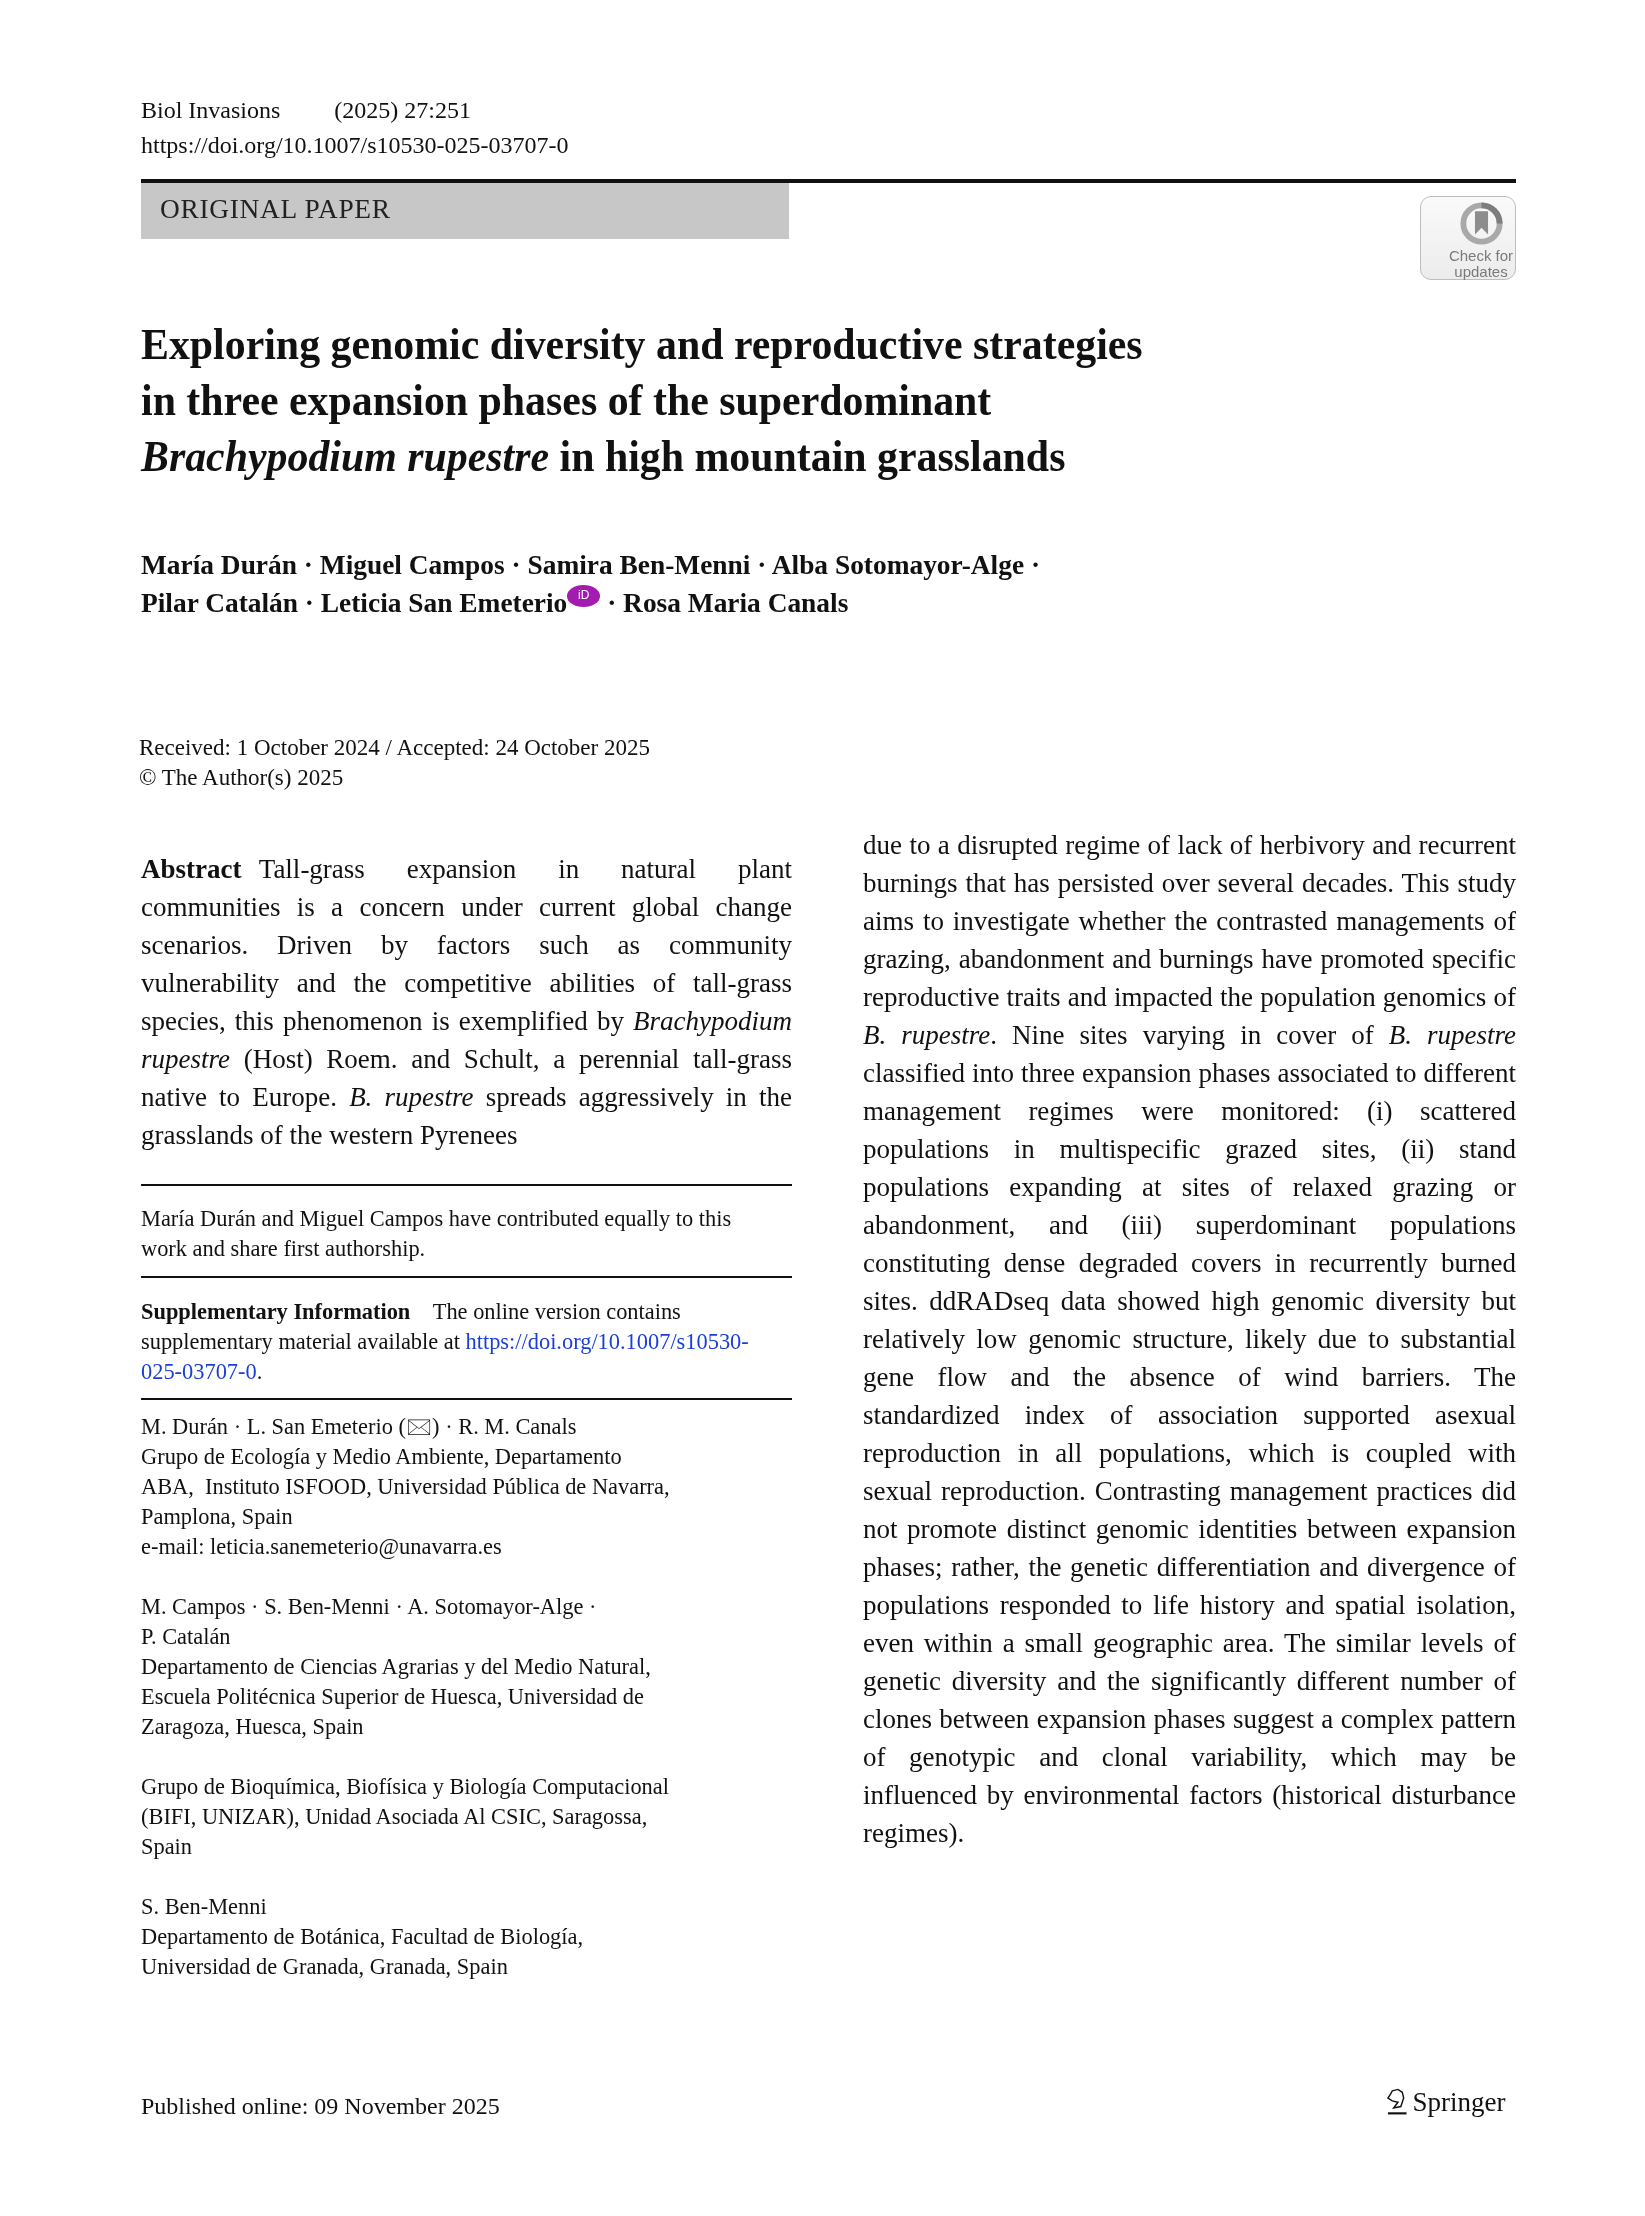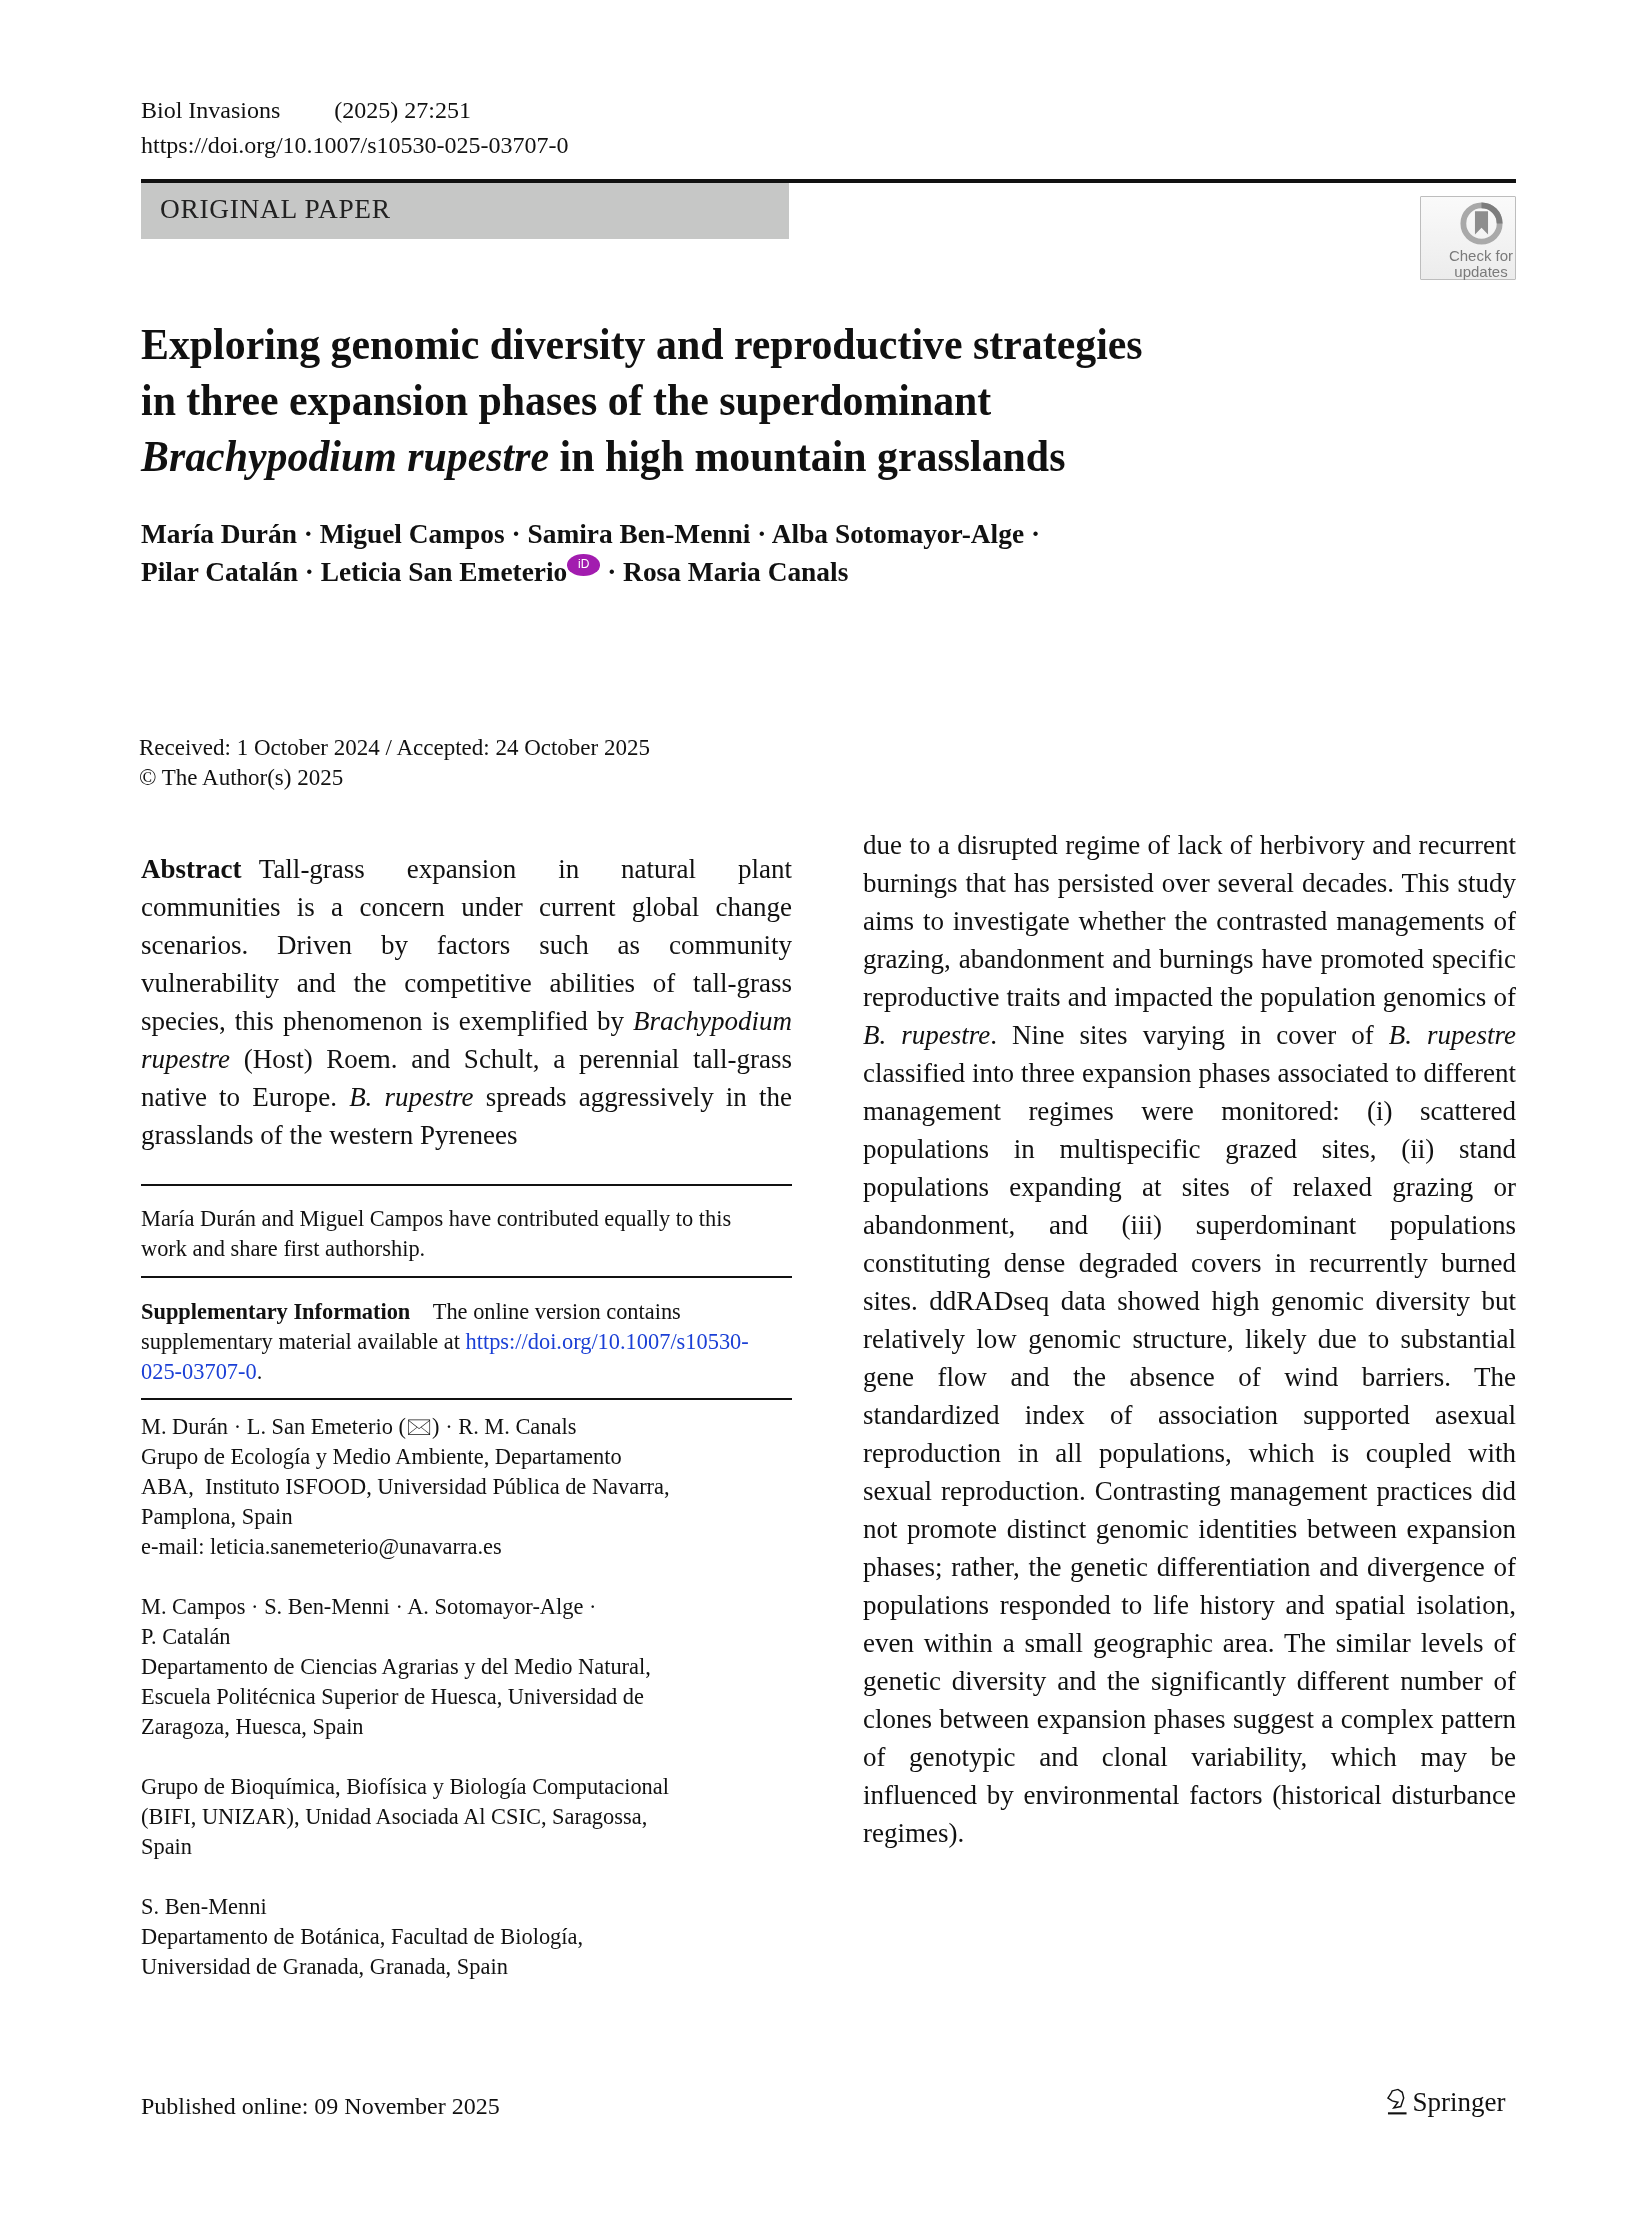--- a/index.html
+++ b/index.html
@@ -5,27 +5,27 @@
   html, body { margin:0; padding:0; background:#ffffff; }
   body { width:1645px; height:2216px; position:relative; overflow:hidden;
          font-family:"Liberation Serif", "DejaVu Serif", serif; color:#111; }
   .abs { position:absolute; }
   .hdr-line { font-size:24px; line-height:32px; white-space:pre; }
   #journal-line { left:141px; top:94px; }
   #doi-line { left:141px; top:129px; }
   #rule-top { left:141px; top:179px; width:1375px; height:3.6px; background:#111; }
   #band { left:141px; top:183px; width:648px; height:56px; background:#c6c7c6; }
   #band-label { left:160px; top:193px; font-size:27.4px; letter-spacing:0.7px; line-height:32px; color:#222; }
-  #cfu { left:1420px; top:196px; width:96px; height:84px; border:0.7px solid #bdbdbd; border-radius:1px;
+  #cfu { left:1420px; top:196px; width:96px; height:84px; border:0.7px solid #bdbdbd; border-radius:11px;
          background:linear-gradient(#fafafa,#ececec); text-align:center; box-sizing:border-box;padding-left:26px; }
   #cfu svg { margin-top:4.3px; }
   #cfu-text { font-family:"Liberation Sans","DejaVu Sans",sans-serif; font-size:15px; line-height:16px; color:#7a7a7a; margin-top:-1.4px; }
   #title { left:141px; top:316px; width:1299px; font-size:45px; line-height:56px; font-weight:bold; transform:scaleX(0.93); transform-origin:left top; }
   #title i { font-weight:bold; }
-  #authors { left:141px; top:515px; width:1227px; font-size:27.4px; line-height:38px; font-weight:bold; }
+  #authors { left:141px; top:546px; width:1227px; font-size:27.4px; line-height:38px; font-weight:bold; }
   .orcid { display:inline-block; width:33px; height:21.7px; border-radius:50%; background:#a21caf; color:#fff;
            font-family:"Liberation Sans","DejaVu Sans",sans-serif; font-size:12px; line-height:21.7px; text-align:center;
            vertical-align:top; margin-top:1.4px; font-weight:normal; }
   #dates { left:139px; top:733px; font-size:23px; line-height:30px; }
   .col { position:absolute; width:651px; font-size:27px; line-height:38px; text-align:justify; hyphens:manual; }
   #col-left { left:141px; top:850px; }
   #col-right { left:863px; top:826px; width:653px; }
   .abs-head { font-weight:bold; margin-right:17.3px; }
   .fn-rule { position:absolute; left:141px; width:651px; height:2.2px; background:#111; }
   .fn { position:absolute; left:141px; width:651px; font-size:22.4px; line-height:30px; }

